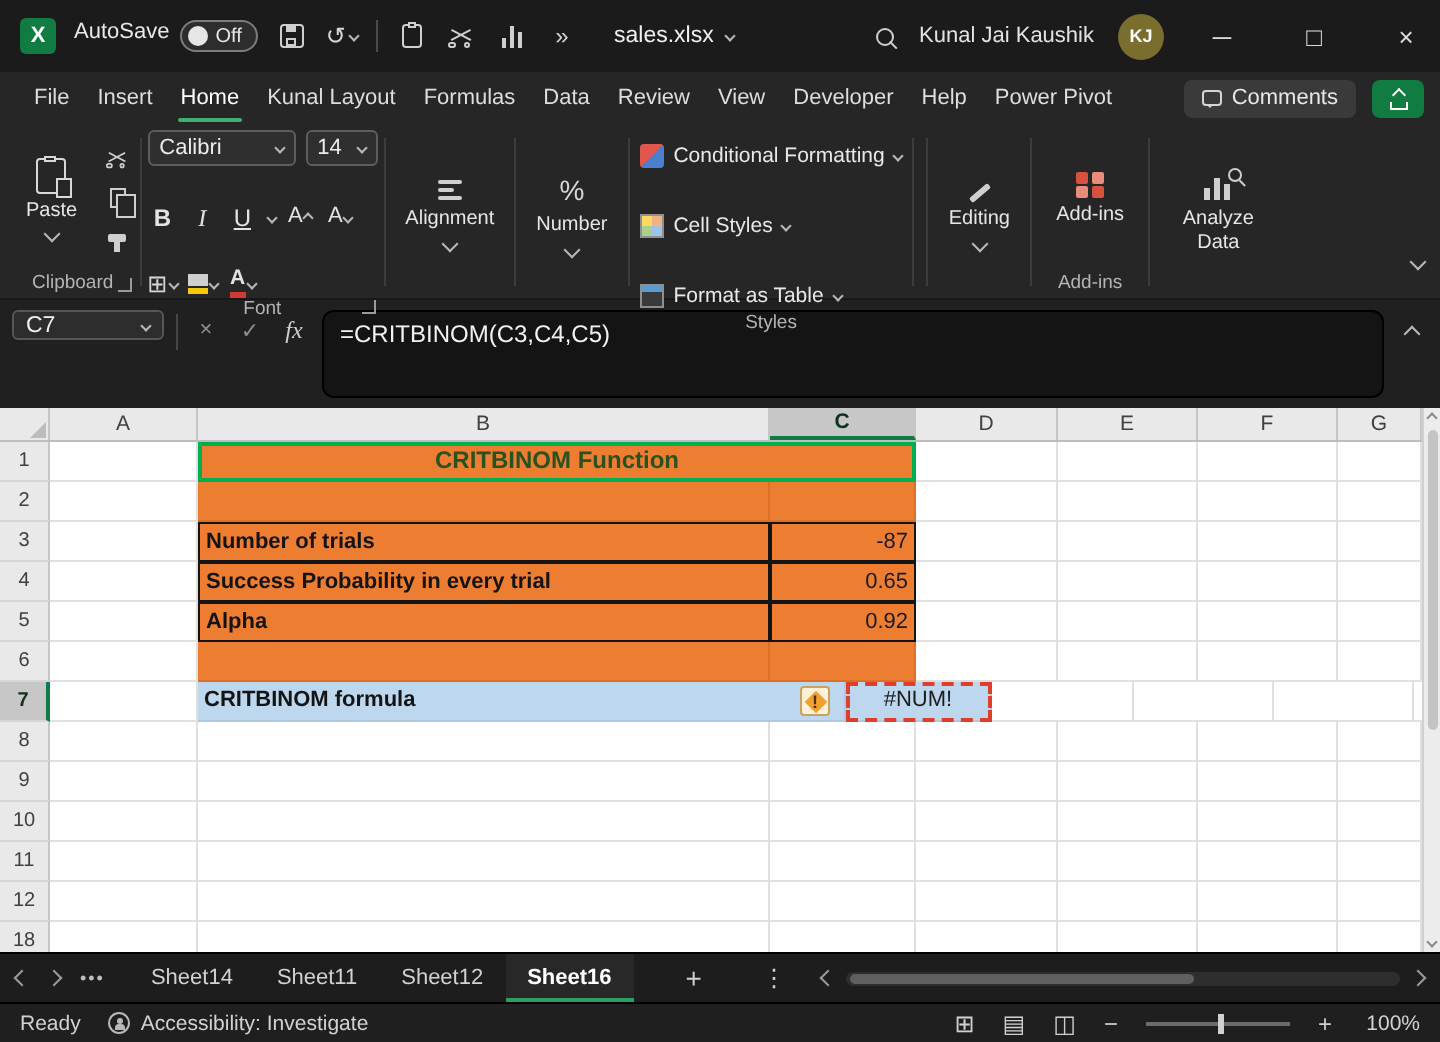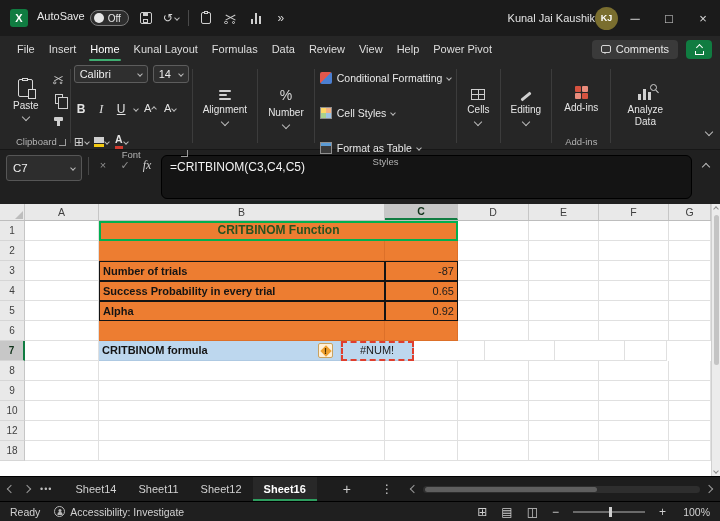--- a/index.html
+++ b/index.html
@@ -37,21 +37,21 @@
 .bars{display:inline-flex;align-items:flex-end;gap:1.5px;height:11px}
 .bars span{width:2.5px;background:#cfcfcf}
 .bars span:nth-child(1){height:5px}
 .bars span:nth-child(2){height:11px}
 .bars span:nth-child(3){height:8px}
 .tb-center{position:absolute;left:307px;top:0;height:36px;display:flex;align-items:center;gap:6px}
 .doc-title{font-size:11.5px;color:#f0f0f0}
 .search{margin-left:62px}
 .mag{position:relative;width:9px;height:9px;border:1.4px solid #cfcfcf;border-radius:50%;display:inline-block}
 .mag-handle{position:absolute;right:-3px;bottom:-2px;width:5px;height:1.4px;background:#cfcfcf;transform:rotate(45deg)}
-.tb-right{margin-left:auto;display:flex;align-items:center;height:100%;gap:0}
+.tb-right{margin-left:auto;display:flex;align-items:center;height:100%;gap:12px}
 .tb-user{font-size:11px;color:#e3e3e3}
 .avatar{width:23px;height:23px;border-radius:50%;background:#7a6e2f;color:#fff;font-size:9px;font-weight:700;display:flex;align-items:center;justify-content:center}
 .win-btn{width:34px;height:36px;display:flex;align-items:center;justify-content:center;color:#dadada;font-size:13px}
 
 .menubar{height:26px;flex:none;background:#262626;display:flex;align-items:center;padding:0 8px 0 10px}
 .menu-tabs{display:flex;align-items:center;height:100%}
 .mtab{padding:0 7px;height:100%;display:flex;align-items:center;font-size:11px;color:#dedede;position:relative;white-space:nowrap}
 .mtab.active{color:#fff;font-weight:400}
 .mtab.active::after{content:'';position:absolute;left:6px;right:6px;bottom:1px;height:2.5px;background:#3fae71;border-radius:2px}
 .menu-right{margin-left:auto;display:flex;align-items:center;gap:8px}
@@ -116,21 +116,21 @@
 .analyze-icon{position:relative;width:16px;height:13px}
 .ab{position:absolute;bottom:0;width:3px;background:#cfcfcf}
 .ab:nth-child(1){left:1px;height:6px}
 .ab:nth-child(2){left:6px;height:11px}
 .ab:nth-child(3){left:11px;height:8px}
 .amag{position:absolute;top:-3px;right:-4px;width:7px;height:7px;border:1.4px solid #cfcfcf;border-radius:50%}
 .amag::after{content:'';position:absolute;right:-3px;bottom:-2px;width:4px;height:1.4px;background:#cfcfcf;transform:rotate(45deg)}
 .ribbon-collapse{position:absolute;right:8px;bottom:10px}
 
 .formula-band{height:54px;flex:none;background:#202020;display:flex;align-items:flex-start;padding:5px 6px 0 6px;gap:6px}
-.name-box{width:76px;height:26px;background:#2d2d2d;border:1px solid #565656;border-radius:3px;display:flex;align-items:center;justify-content:space-between;padding:0 6px;font-size:11.5px;color:#f0f0f0}
+.name-box{width:76px;height:15px;background:#2d2d2d;border:1px solid #565656;border-radius:3px;display:flex;align-items:center;justify-content:space-between;padding:0 6px;font-size:11.5px;color:#f0f0f0}
 .fb-sep{width:1px;height:18px;background:#454545;margin-top:2px}
 .fb-btn{width:16px;height:20px;display:flex;align-items:center;justify-content:center;font-size:11px;color:#8f8f8f}
 .fb-btn.fx{color:#cfcfcf;font-style:italic;font-family:"Liberation Serif",serif;font-size:12px}
 .formula-field{flex:1;height:44px;background:#141414;border:1px solid #000;border-radius:6px;padding:4px 8px;font-size:12px;color:#f2f2f2;overflow:hidden;white-space:nowrap}
 .fb-collapse{width:16px;height:20px;display:flex;align-items:center;justify-content:center;margin-top:2px}
 
 .grid-wrap{height:272px;flex:none;display:flex;background:#fff}
 .grid-main{width:711px;flex:none;display:flex;flex-direction:column}
 .col-headers{height:17px;flex:none;display:flex;background:#e9e9e9;border-bottom:1px solid #bdbdbd}
 .corner{width:25px;flex:none;border-right:1px solid #c6c6c6;position:relative;background:#e9e9e9}
@@ -221,39 +221,49 @@
         </span>
       <span class="tb-icon">
           <span class="bars">
             <span></span>
             <span></span>
             <span></span>
           </span>
         </span>
       <span class="tb-icon">»</span>
     </div>
+    <div class="tb-center">
+      <span class="doc-title">sales.xlsx</span>
+      <i class="chev tiny"></i>
+      <span class="tb-icon search">
+          <span class="mag">
+            <span class="mag-handle"></span>
+          </span>
+        </span>
+    </div>
     <div class="tb-right">
       <span class="tb-user">Kunal Jai Kaushik</span>
       <span class="avatar">KJ</span>
       <span class="win-btn">─</span>
       <span class="win-btn">□</span>
       <span class="win-btn">×</span>
     </div>
   </header>
 
   <nav class="menubar">
     <div id="menu-tabs" class="menu-tabs">
         <div class="mtab">File</div>
         <div class="mtab">Insert</div>
         <div class="mtab active">Home</div>
         <div class="mtab">Kunal Layout</div>
         <div class="mtab">Formulas</div>
         <div class="mtab">Data</div>
         <div class="mtab">Review</div>
         <div class="mtab">View</div>
+        <div class="mtab">Developer</div>
         <div class="mtab">Help</div>
         <div class="mtab">Power Pivot</div>
       </div>
     <div class="menu-right">
       <span class="comments-btn">
         <span class="bubble"></span>
         <span>Comments</span>
       </span>
       <span class="share-btn">
           <span class="share-arrow"></span>
@@ -373,27 +383,20 @@
             <span class="fat-icon"></span>
             <span>Format as Table</span>
             <i class="chev tiny"></i>
           </span>
       </div>
       <div class="rg-label">
           <span>Styles</span>
         </div>
     </div>
     <i class="vdiv"></i>
-    <div class="rgroup solo">
-      <div class="big-btn tall">
-        <span class="cells-icon"></span>
-        <span class="big-label">Cells</span>
-        <i class="chev"></i>
-      </div>
-    </div>
     <i class="vdiv"></i>
     <div class="rgroup solo">
       <div class="big-btn tall">
         <span class="pencil"></span>
         <span class="big-label">Editing</span>
         <i class="chev"></i>
       </div>
     </div>
     <i class="vdiv"></i>
     <div class="rgroup g-addins">
@@ -510,21 +513,21 @@
             <div class="cell c-orange" style="width: 286px;"></div>
             <div class="cell c-orange" style="width: 73px;"></div>
             <div class="cell " style="width: 71px;"></div>
             <div class="cell " style="width: 70px;"></div>
             <div class="cell " style="width: 70px;"></div>
             <div class="cell " style="width: 42px;"></div>
           </div>
           <div class="grow">
             <div class="rowh sel">7</div>
             <div class="cell " style="width: 74px;"></div>
-            <div class="cell c-blue c-label" style="width: 242px;"><span class="ctext">CRITBINOM formula</span><span class="warn">
+            <div class="cell c-blue c-label" style="width: 324px;"><span class="ctext">CRITBINOM formula</span><span class="warn">
                 <span class="wdiamond"></span>
                 <span class="wex">!</span>
               </span></div>
             <div class="cell c-blue c-err" style="width: 73px;"><span class="ctext">#NUM!</span></div>
             <div class="cell " style="width: 71px;"></div>
             <div class="cell " style="width: 70px;"></div>
             <div class="cell " style="width: 70px;"></div>
             <div class="cell " style="width: 42px;"></div>
           </div>
           <div class="grow">
@@ -542,20 +545,30 @@
             <div class="cell " style="width: 74px;"></div>
             <div class="cell " style="width: 286px;"></div>
             <div class="cell " style="width: 73px;"></div>
             <div class="cell " style="width: 71px;"></div>
             <div class="cell " style="width: 70px;"></div>
             <div class="cell " style="width: 70px;"></div>
             <div class="cell " style="width: 42px;"></div>
           </div>
           <div class="grow">
             <div class="rowh">10</div>
+            <div class="cell " style="width: 74px;"></div>
+            <div class="cell " style="width: 286px;"></div>
+            <div class="cell " style="width: 73px;"></div>
+            <div class="cell " style="width: 71px;"></div>
+            <div class="cell " style="width: 70px;"></div>
+            <div class="cell " style="width: 70px;"></div>
+            <div class="cell " style="width: 42px;"></div>
+          </div>
+          <div class="grow">
+            <div class="rowh">11</div>
             <div class="cell " style="width: 74px;"></div>
             <div class="cell " style="width: 286px;"></div>
             <div class="cell " style="width: 73px;"></div>
             <div class="cell " style="width: 71px;"></div>
             <div class="cell " style="width: 70px;"></div>
             <div class="cell " style="width: 70px;"></div>
             <div class="cell " style="width: 42px;"></div>
           </div>
           <div class="grow">
             <div class="rowh">12</div>

